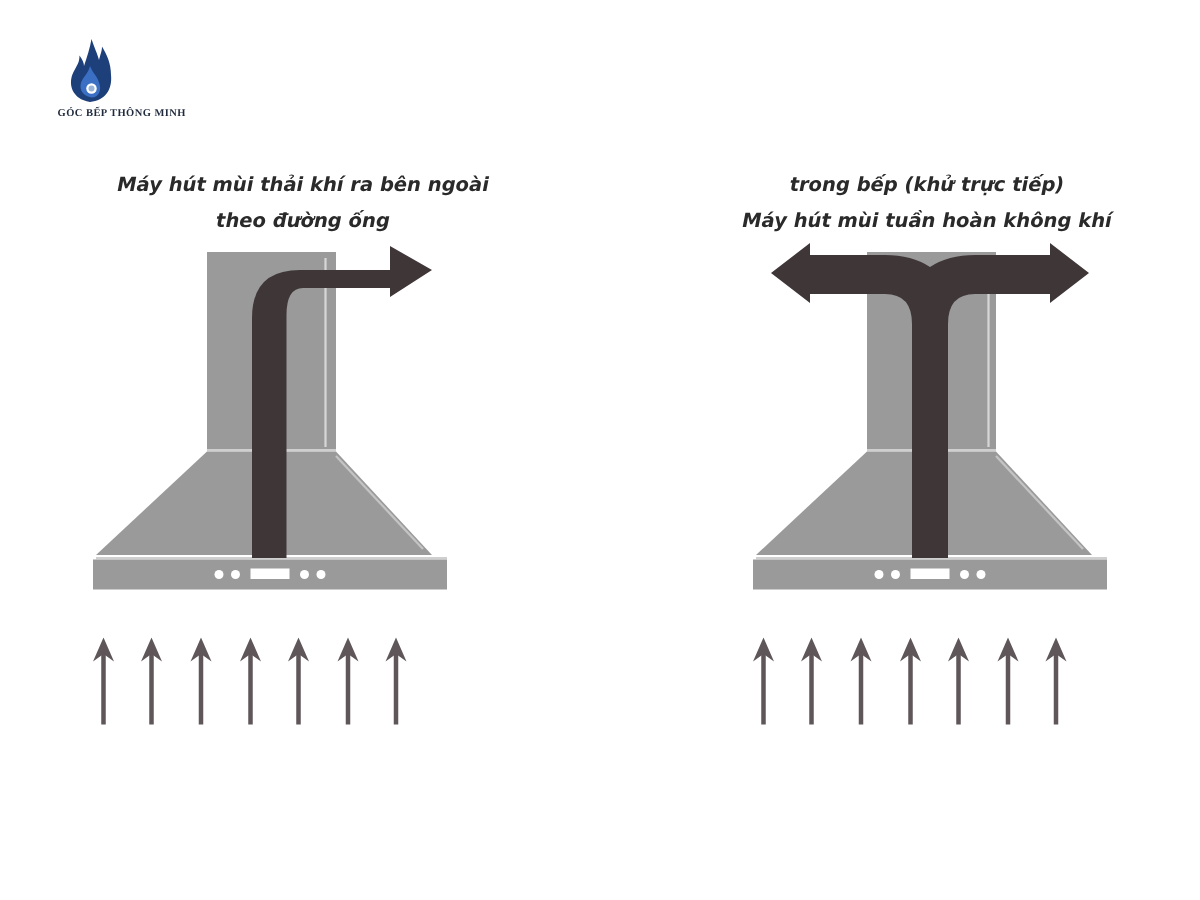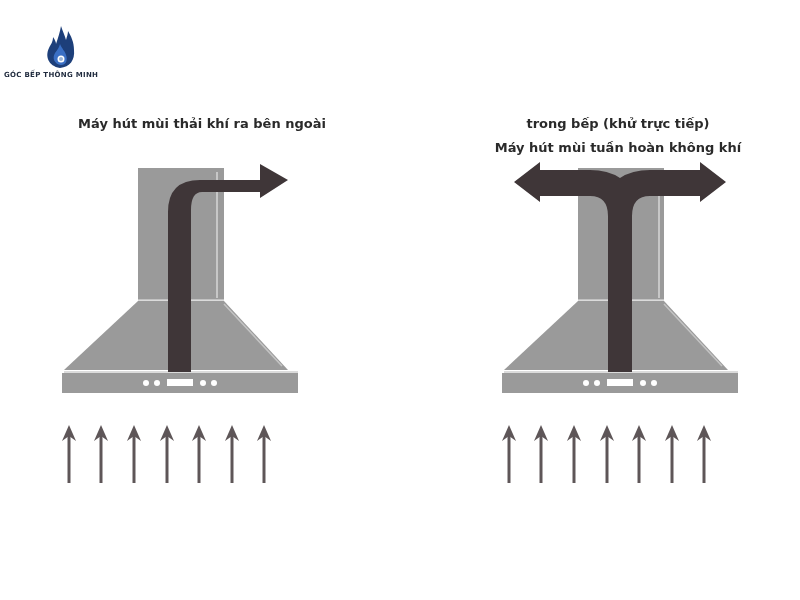--- a/index.html
+++ b/index.html
@@ -1,19 +1,19 @@
 <!DOCTYPE html>
 <html><head>
 <meta charset="utf-8">
 <style>
   html, body { margin: 0; padding: 0; background: #ffffff; }
   body { width: 800px; height: 600px; position: relative; overflow: hidden; font-family: "DejaVu Sans", sans-serif; }
   .logo { position: absolute; left: 4px; top: 22px; width: 120px; height: 70px; }
-  .logo-text { position: absolute; left: 0; top: 49px; width: 120px; text-align: left; font-size: 7px; font-weight: bold; color: #1f2a3d; letter-spacing: 0.3px; }
-  .caption { position: absolute; text-align: center; font-weight: bold; font-size: 13px; line-height: 24px; color: #2a2a2a; }
+  .logo-text { position: absolute; left: 0; top: 49px; width: 120px; text-align: right; font-size: 7px; font-weight: bold; color: #1f2a3d; letter-spacing: 0.3px; font-family: Liberation Serif, serif; }
+  .caption { position: absolute; text-align: center; font-weight: bold; font-size: 13px; line-height: 24px; color: #2a2a2a; font-style: italic; }
   .caption-left { left: 52px; top: 112px; width: 300px; }
   .caption-right { left: 490px; top: 112px; width: 256px; }
   .diagram { position: absolute; top: 160px; width: 260px; height: 240px; }
   .diagram-left { left: 50px; }
   .diagram-right { left: 490px; }
   .arrows { position: absolute; top: 425px; width: 230px; height: 60px; }
   .arrows-left { left: 62px; }
   .arrows-right { left: 502px; }
 </style>
 </head>
@@ -24,20 +24,21 @@
     <path d="M56 46 C44 44 41 34 45 26 C47 22 49 20 49 15 C51 18 52 20 52 22 C54 16 56 10 57 4 C59 10 61 14 62 18 C63 14 64 12 64 9 C67 14 70 20 70 28 C71 38 66 45 56 46 Z" fill="#1d3f7a"></path>
     <path d="M57 43 C50 42 48 36 51 31 C53 28 55 26 56 22 C58 27 61 29 62 33 C64 38 62 43 57 43 Z" fill="#3a6fc4"></path>
     <circle cx="57" cy="37" r="3.5" fill="#ffffff"></circle>
     <circle cx="57" cy="37" r="2" fill="#9ab4d8"></circle>
   </svg>
   <div class="logo-text">GÓC BẾP THÔNG MINH</div>
 </div>
 
 <div class="caption caption-left">
   <div>Máy hút mùi thải khí ra bên ngoài</div>
+  <div>theo đường ống</div>
 </div>
 
 <div class="caption caption-right">
   <div>trong bếp (khử trực tiếp)</div>
   <div>Máy hút mùi tuần hoàn không khí</div>
 </div>
 
 <svg class="diagram diagram-left" viewBox="0 0 260 240">
   <g>
     <rect x="88" y="8" width="86" height="132" fill="#9a9a9a"></rect>

